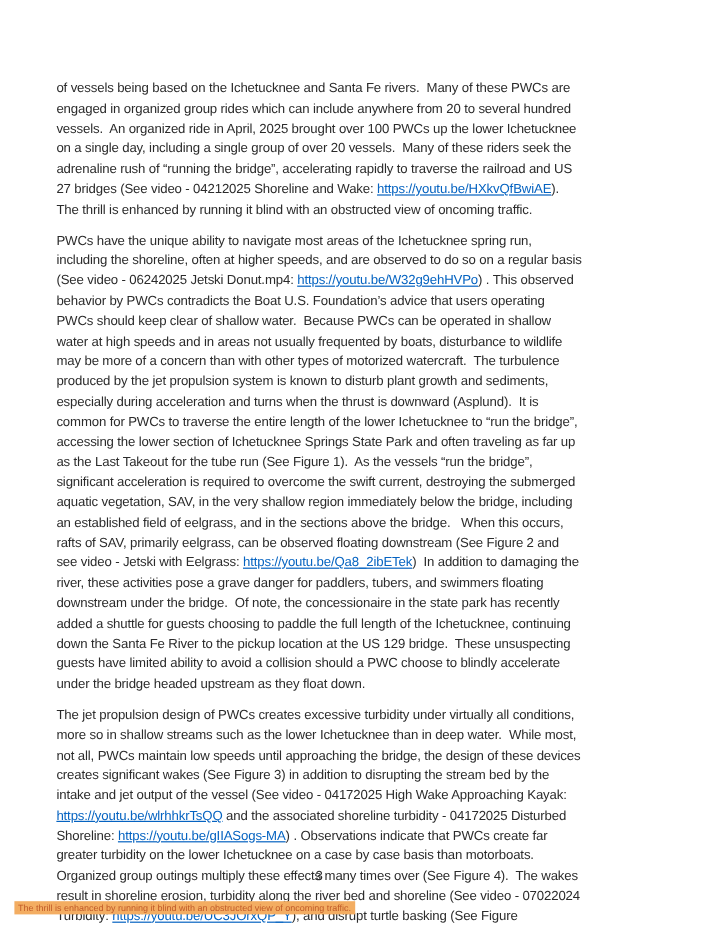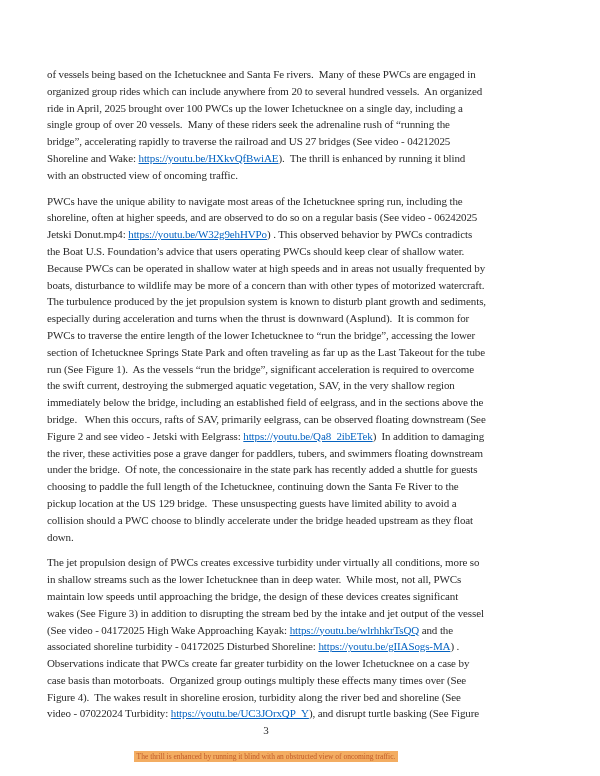--- a/index.html
+++ b/index.html
@@ -9,21 +9,21 @@
     --ann-fg: #c05a28;
     --page-bg: #ffffff;
   }
   * { margin: 0; padding: 0; box-sizing: border-box; }
   html, body { background: var(--page-bg); }
   .page {
     position: relative;
     width: 532px;
     height: 776px;
     background: var(--page-bg);
-    font-family: Liberation Serif, serif;
+    font-family: Liberation Sans, sans-serif;
     overflow: hidden;
   }
   .content {
     position: absolute;
     left: 47px;
     right: 46px;
     top: 66px;
   }
   .content p {
     font-size: 11px;
@@ -47,23 +47,23 @@
     text-align: center;
     font-size: 11px;
     line-height: 15px;
     color: var(--text-color);
   }
   .annotation {
     position: absolute;
     top: 751px;
     left: 0;
     width: 100%;
-    text-align: center;
     font-size: 7.5px;
     line-height: 10px;
+    padding-left: 12px;
   }
   .annotation .ann-line {
     display: block;
     margin-bottom: 1px;
   }
   .annotation .ann-text {
     display: inline-block;
     background: var(--ann-bg);
     color: var(--ann-fg);
     padding: 1px 3px 0 3px;

